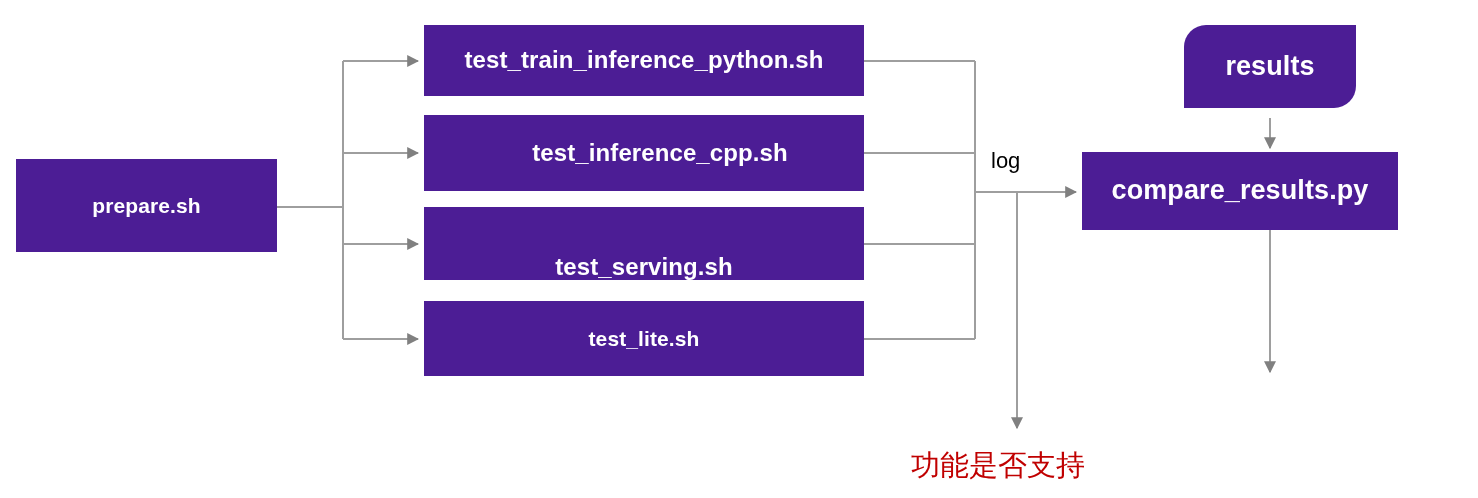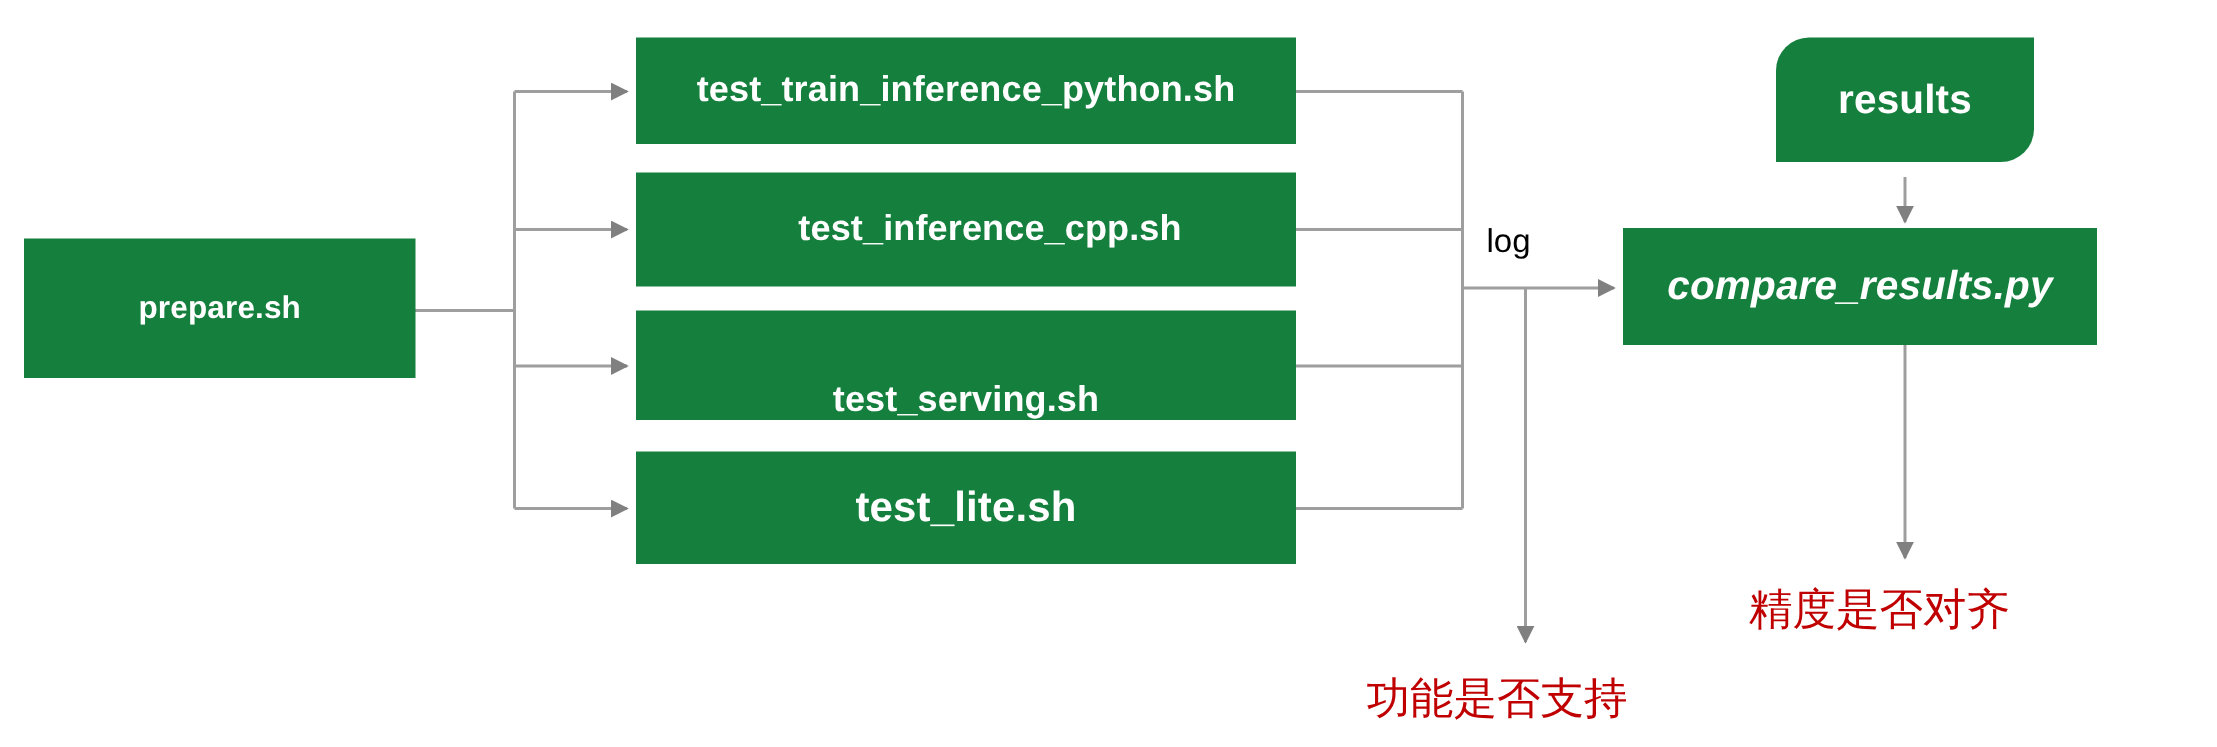--- a/index.html
+++ b/index.html
@@ -19,45 +19,45 @@
   }
   svg#wires {
     position: absolute;
     left: 0;
     top: 0;
     width: 1478px;
     height: 498px;
   }
   .node {
     position: absolute;
-    background: #15803d;
+    background: #4c1d95;
     color: #ffffff;
     display: flex;
     align-items: center;
     justify-content: center;
     font-weight: bold;
     letter-spacing: 0.1px;
     box-sizing: border-box;
     text-align: center;
     line-height: 1.1;
     z-index: 2;
   }
   .node-label {
     display: block;
     white-space: nowrap;
   }
   
   #node-prepare      { left: 16px;   top: 159px; width: 261px; height: 93px;  font-size: 21px; }
   #node-train-py     { left: 424px;  top: 25px;  width: 440px; height: 71px;  font-size: 24px; }
   #node-inf-cpp      { left: 424px;  top: 115px; width: 440px; height: 76px;  font-size: 24px; padding-left: 32px; }
   #node-serving      { left: 424px;  top: 207px; width: 440px; height: 73px;  font-size: 24px; align-items: flex-end; }
-  #node-lite         { left: 424px;  top: 301px; width: 440px; height: 75px;  font-size: 28px; }
+  #node-lite         { left: 424px;  top: 301px; width: 440px; height: 75px;  font-size: 21px; }
   #node-results      { left: 1184px; top: 25px;  width: 172px; height: 83px;  font-size: 27px;
                        border-radius: 22px 0 22px 0; }
-  #node-compare      { left: 1082px; top: 152px; width: 316px; height: 78px;  font-size: 27px; font-style: italic; }
+  #node-compare      { left: 1082px; top: 152px; width: 316px; height: 78px;  font-size: 27px; }
 
   .edge-label {
     position: absolute;
     color: #000000;
     font-size: 22px;
     line-height: 1;
     white-space: nowrap;
     z-index: 3;
   }
   #label-log { left: 991px; top: 150px; }
@@ -138,15 +138,14 @@
   </div>
 
   <div class="node" id="node-compare">
     <span class="node-label">compare_results.py</span>
   </div>
 
   <div class="edge-label" id="label-log">log</div>
 
   <div class="note" id="note-function">功能是否支持</div>
 
-  <div class="note" id="note-accuracy">精度是否对齐</div>
 
 </div>
 
 </body></html>

